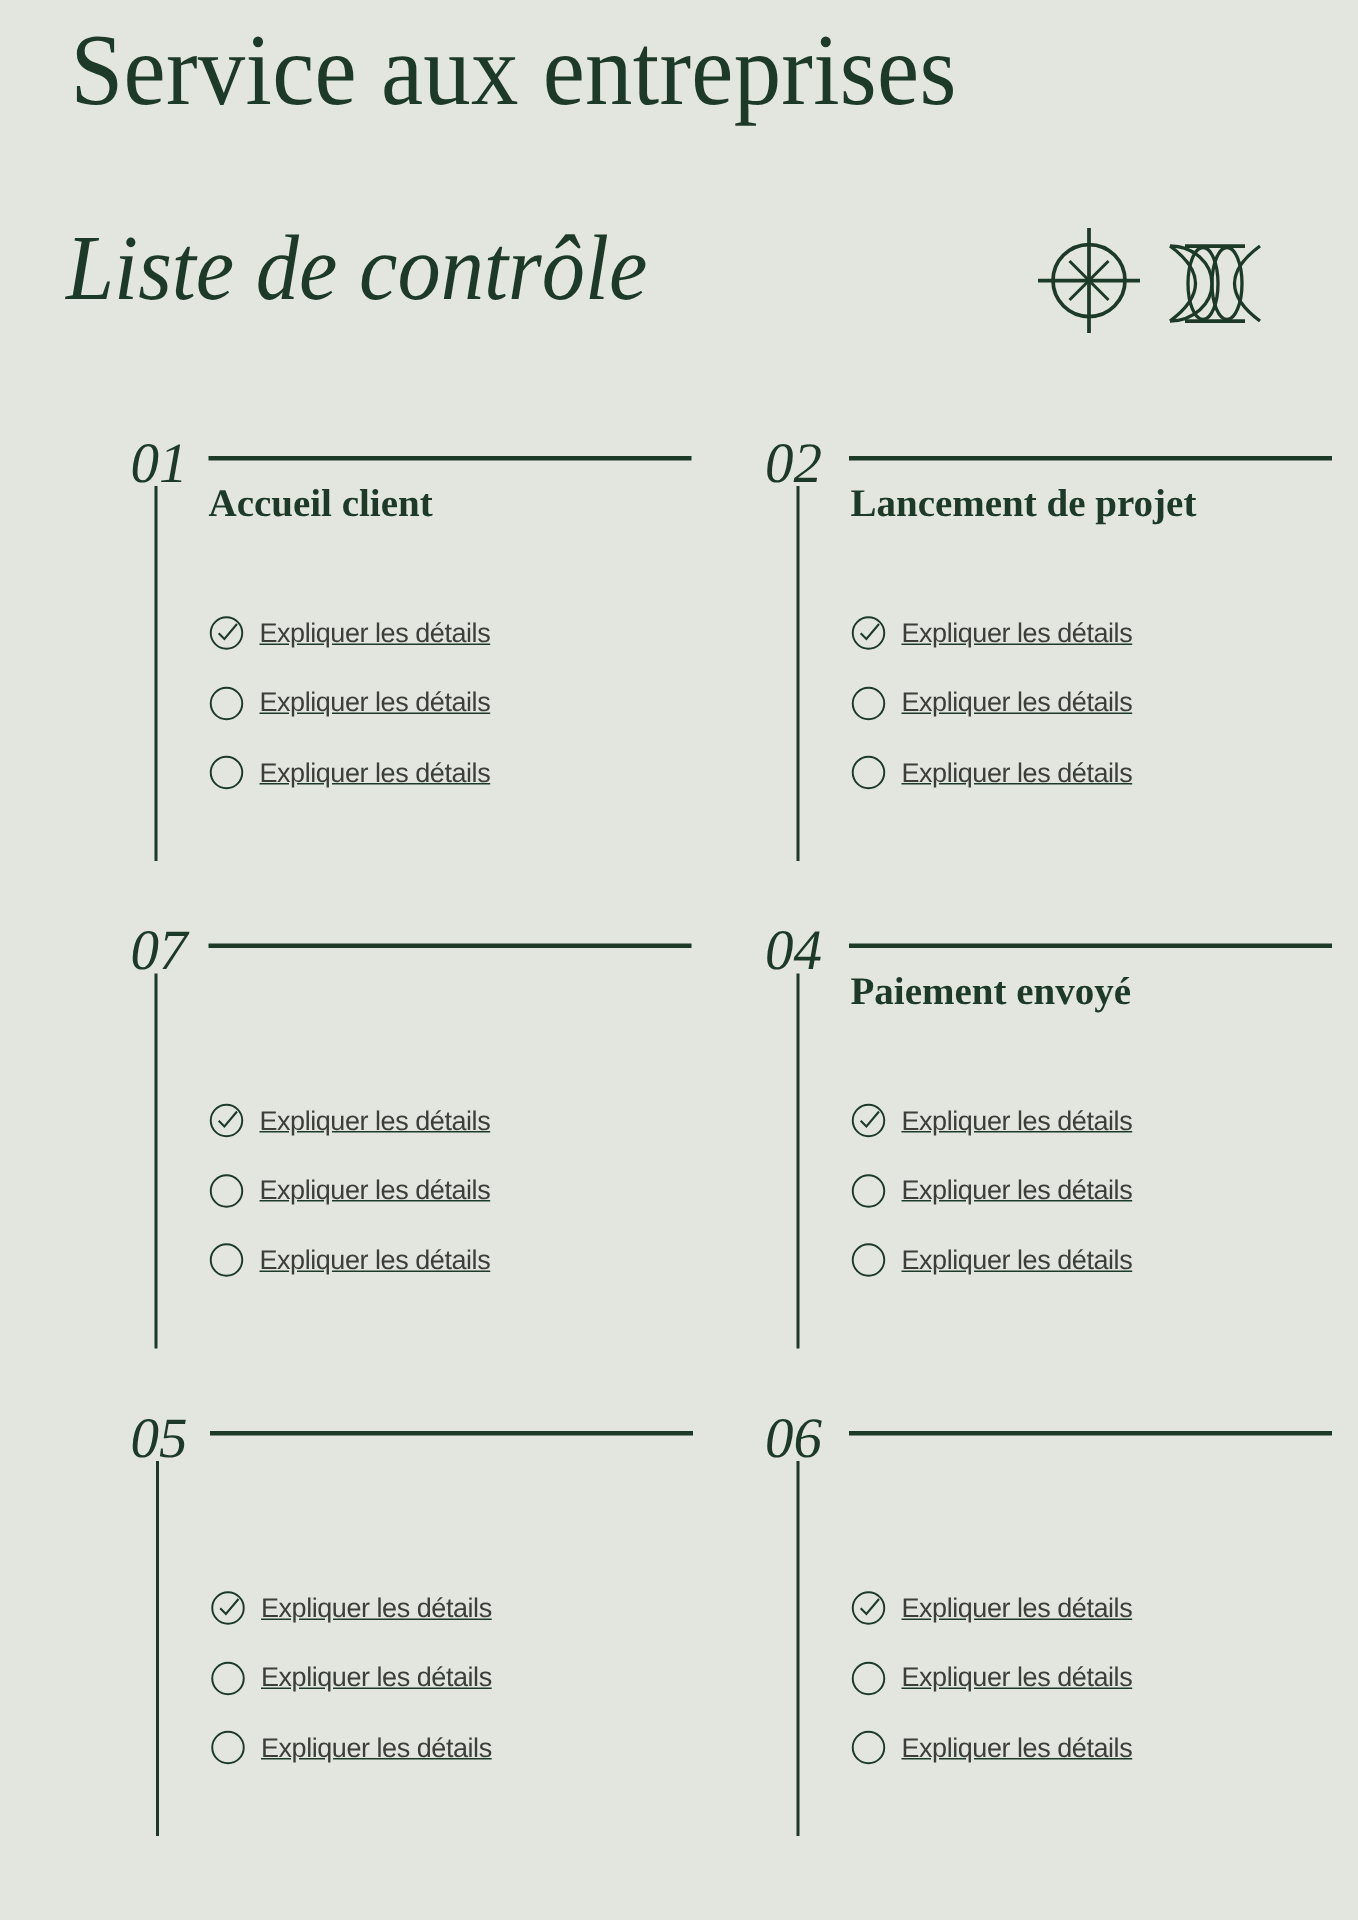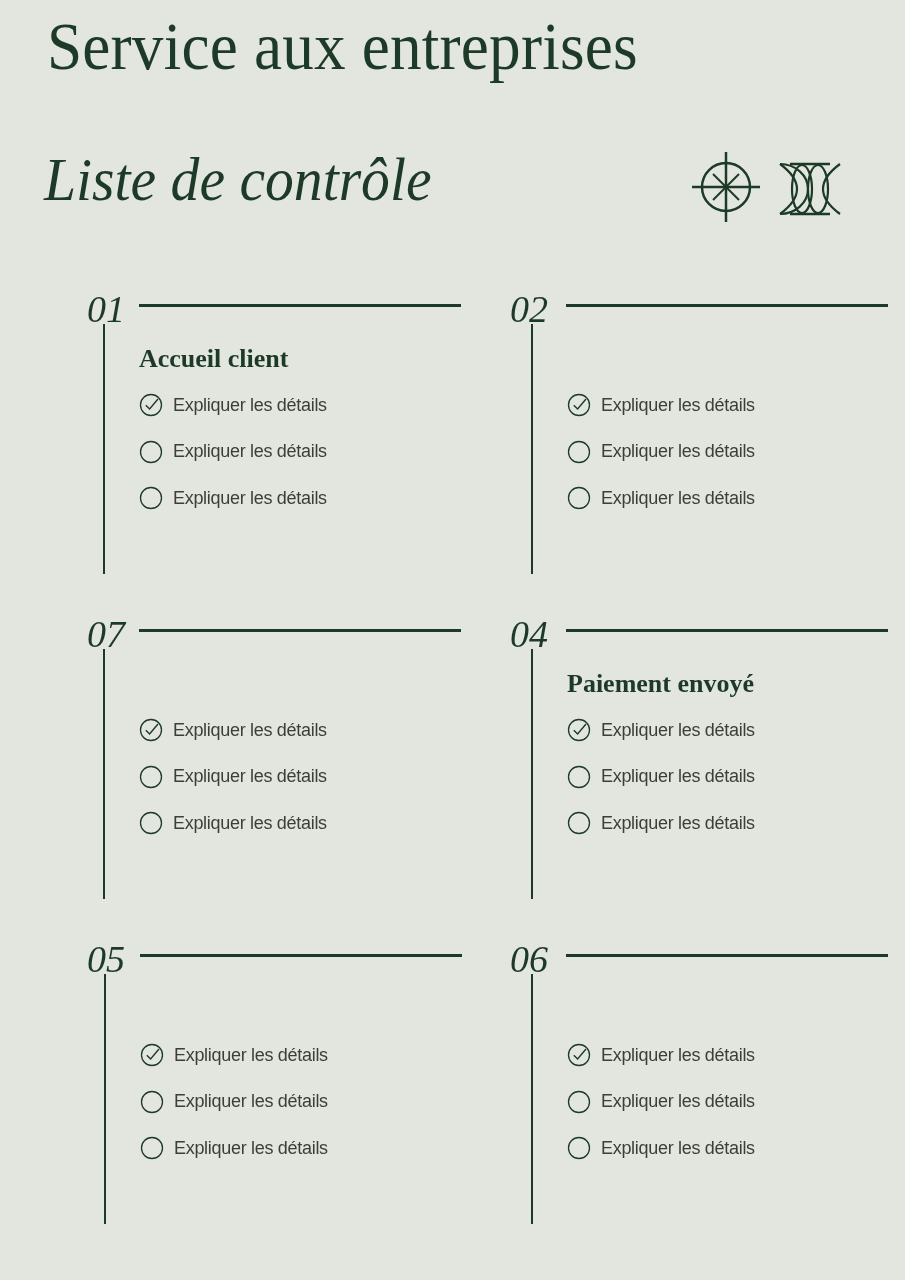--- a/index.html
+++ b/index.html
@@ -28,25 +28,25 @@
   .deco svg { display: block; }
   .section { position: absolute; width: 380px; height: 290px; margin-left: 40px; }
   .num {
     position: absolute; left: 0; top: 0;
     font-family: "Liberation Serif", serif; font-style: italic;
     font-size: 38px; line-height: 1; color: #1c3a27;
   }
   .hline { position: absolute; top: 14px; height: 3px; background: #1c3a27; }
   .vline { position: absolute; width: 2px; background: #1c3a27; }
   .sec-title {
-    position: absolute; top: 53px;
+    position: absolute; top: 30px;
     font-family: "Liberation Serif", serif; font-weight: bold;
     font-size: 26px; color: #1c3a27; white-space: nowrap; line-height: 1.2;
   }
-  .items { position: absolute; top: 92px; list-style: none; margin: 0; padding: 0; }
+  .items { position: absolute; top: 109px; list-style: none; margin: 0; padding: 0; text-decoration: underline; }
   .item { display: flex; align-items: center; height: 46.5px; }
   .check { width: 24px; height: 24px; margin-right: 10px; flex: 0 0 auto; cursor: pointer; }
   .item-label {
     font-family: "Liberation Sans", sans-serif; font-size: 18px;
     color: #3a3f3a; letter-spacing: -0.3px; white-space: nowrap;
   }
 </style>
 </head>
 <body>
 
@@ -99,20 +99,21 @@
               <circle cx="12" cy="12" r="10.5" fill="none" stroke="#1c3a27" stroke-width="1.3"></circle>
             </svg></span>
           <span class="item-label">Expliquer les détails</span>
         </li>
       </ul>
   </div>
     <div class="section" style="left: 470px; top: 290px;">
     <span class="num">02</span>
     <div class="hline" style="left: 56px; width: 322px;"></div>
     <div class="vline" style="left: 21px; top: 34px; height: 250px;"></div>
+    <div class="sec-title" style="left: 57px;">Lancement de projet</div>
     <ul class="items" style="left: 57px;">
         <li class="item">
           <span class="check"><svg viewBox="0 0 24 24" width="24" height="24">
               <circle cx="12" cy="12" r="10.5" fill="none" stroke="#1c3a27" stroke-width="1.3"></circle>
               <path d="M6.8 12.2 L10.6 16 L19 6" fill="none" stroke="#1c3a27" stroke-width="1.4"></path>
             </svg></span>
           <span class="item-label">Expliquer les détails</span>
         </li>
         <li class="item">
           <span class="check"><svg viewBox="0 0 24 24" width="24" height="24">

